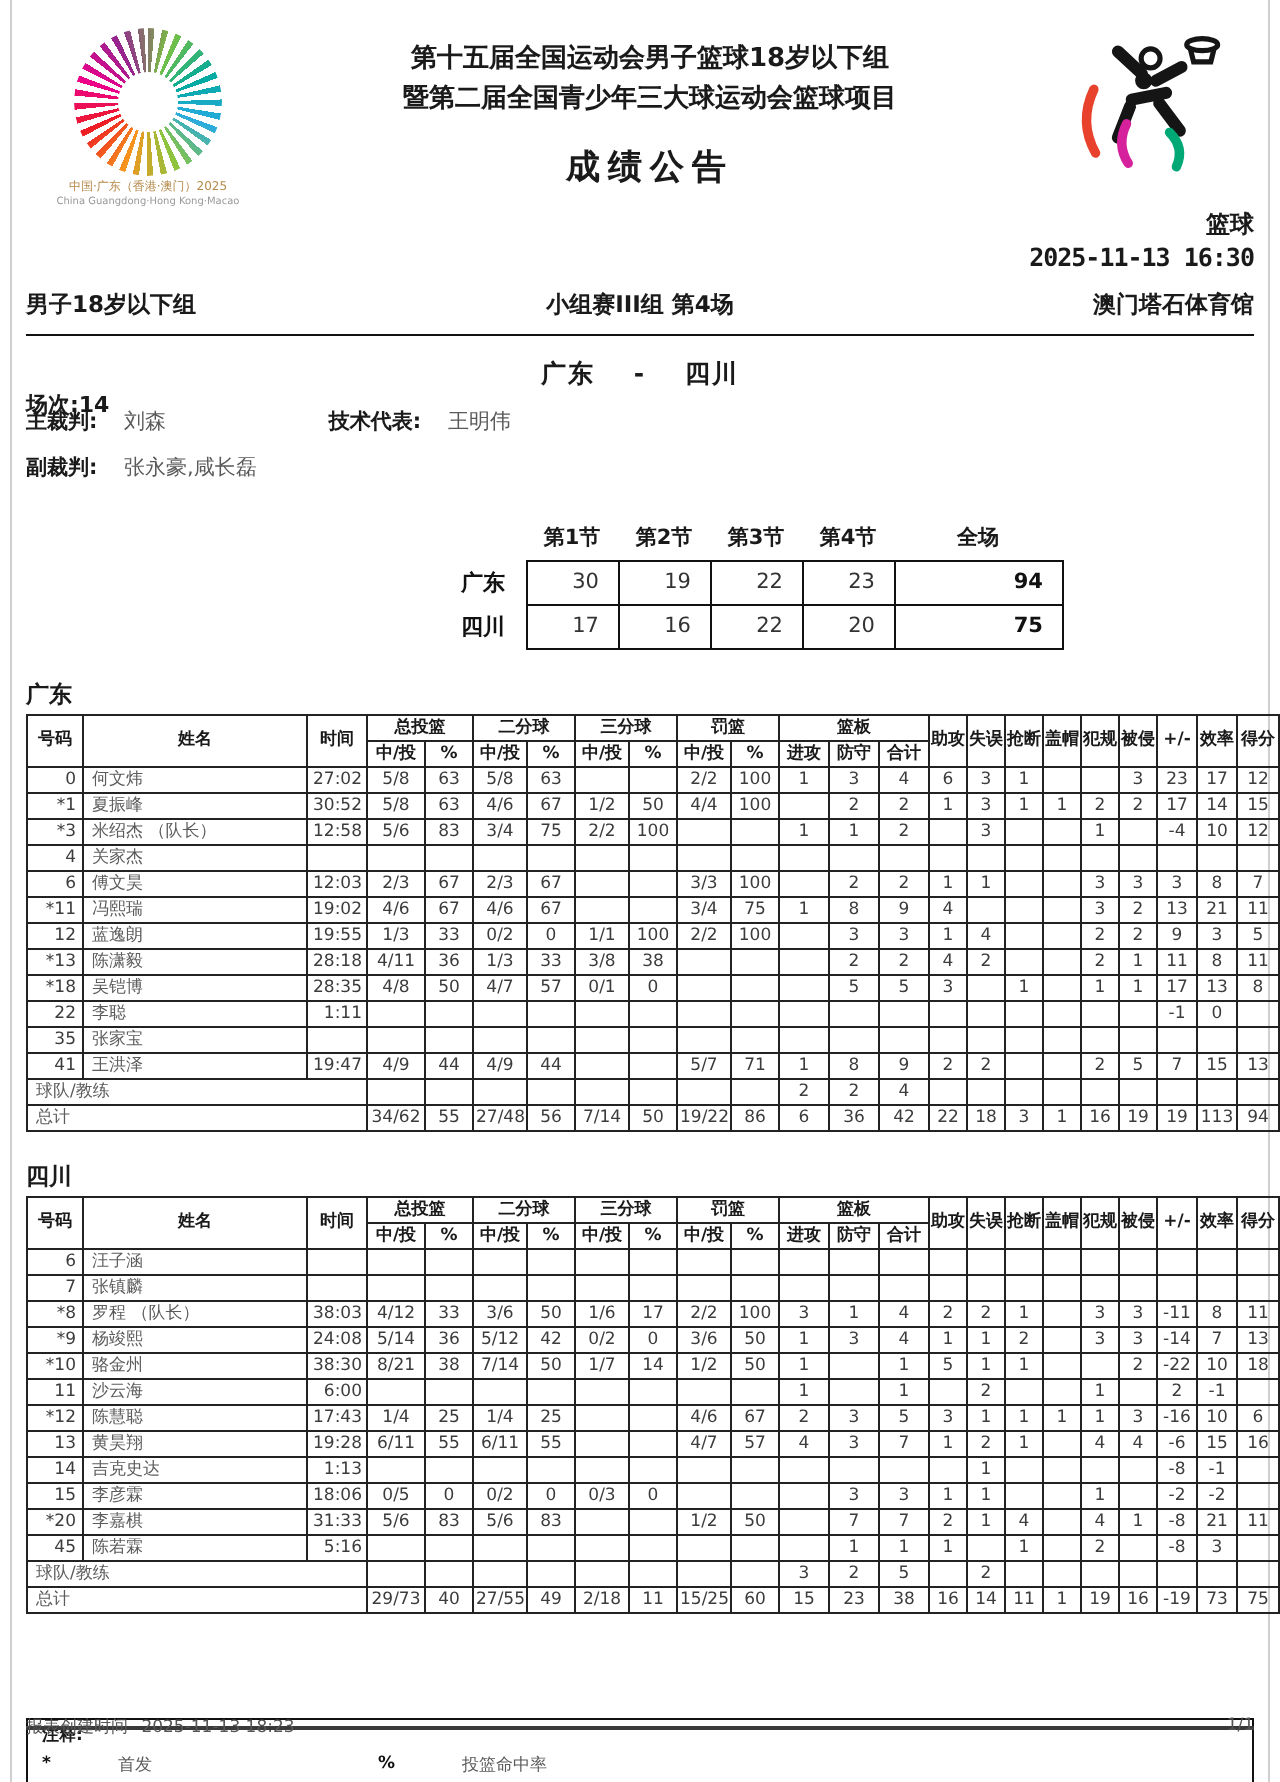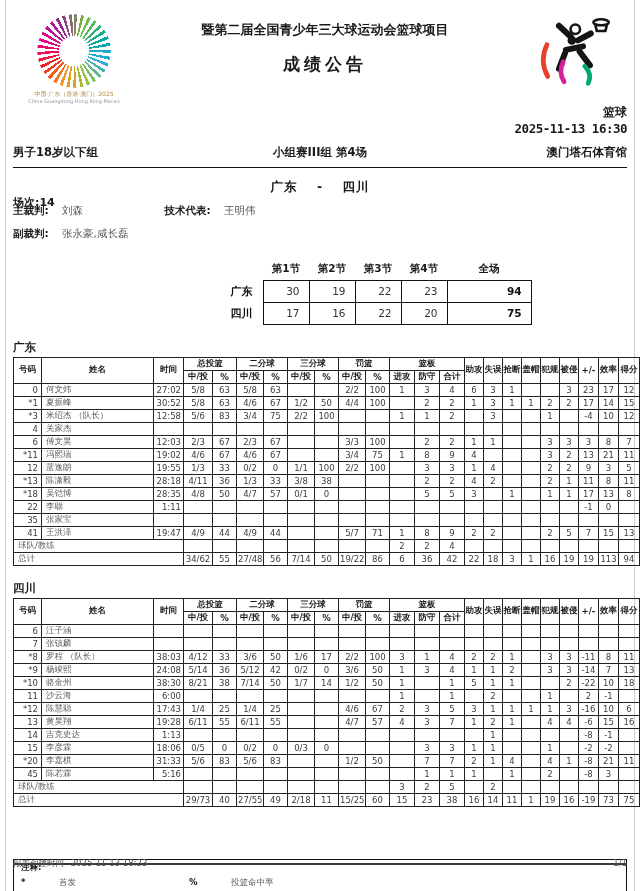--- a/index.html
+++ b/index.html
@@ -85,20 +85,21 @@
 
   <div class="hdr">
     <div class="hdr-left">
       <div class="logo-swirl">
         <div class="logo-hole"></div>
       </div>
       <div class="logo-cap1">中国·广东（香港·澳门）2025</div>
       <div class="logo-cap2">China Guangdong·Hong Kong·Macao</div>
     </div>
     <div class="hdr-center">
+      <div class="title-line">第十五届全国运动会男子篮球18岁以下组</div>
       <div class="title-line">暨第二届全国青少年三大球运动会篮球项目</div>
       <div class="report-title">成绩公告</div>
     </div>
     <div class="hdr-right">
       <svg class="picto" viewBox="0 0 100 100">
         <g stroke="#151515" stroke-width="7" stroke-linecap="round" fill="none">
           <path d="M36 16 L50 29"></path>
           <path d="M58 33 L73 25"></path>
           <path d="M44 44 L64 40"></path>
           <path d="M43 48 L36 66"></path>

